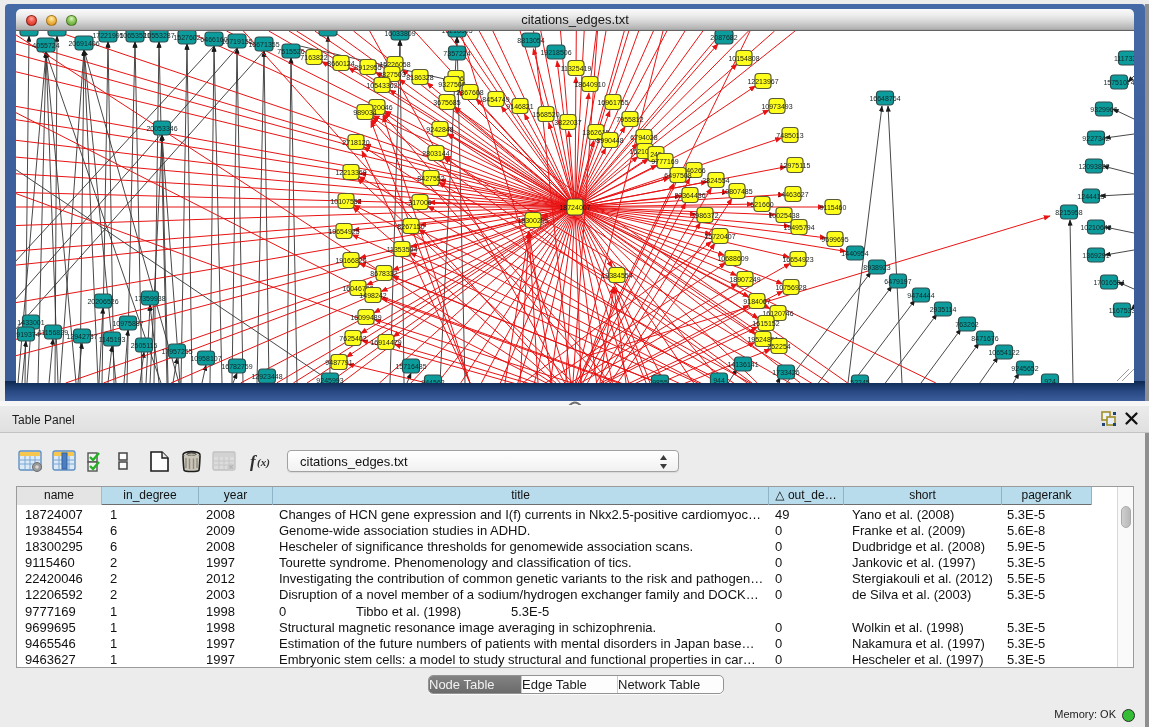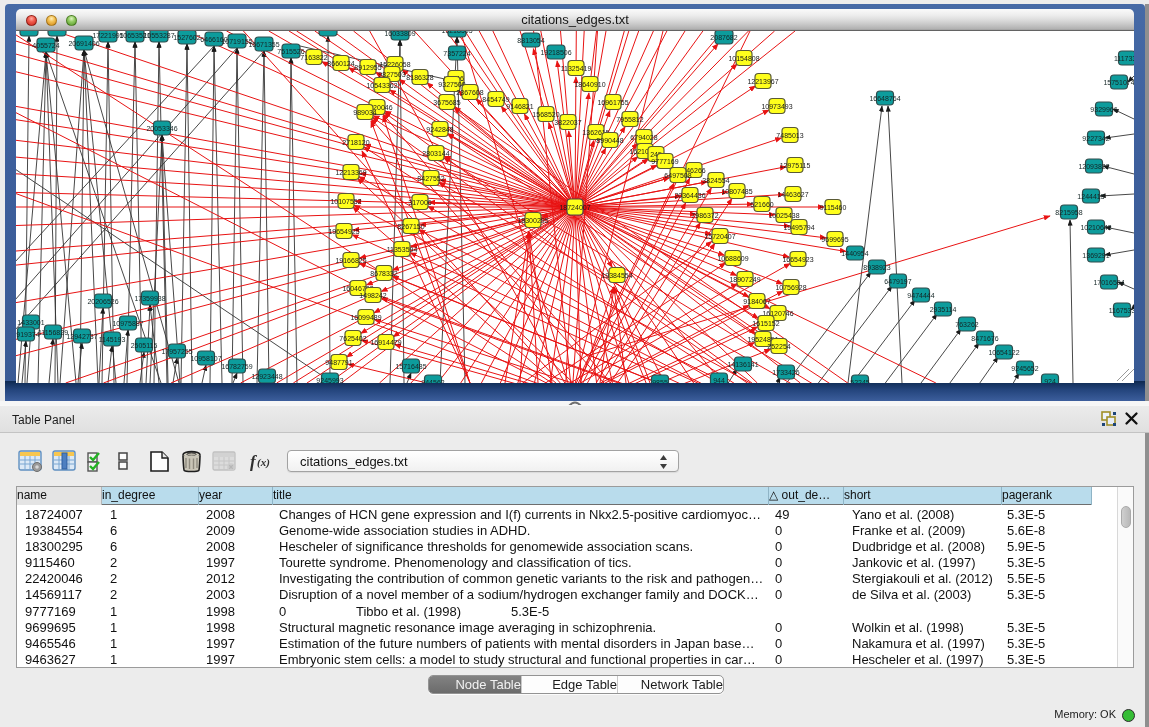--- a/index.html
+++ b/index.html
@@ -15,34 +15,34 @@
 #phead{position:absolute;left:0;top:405px;width:1149px;height:28px;background:linear-gradient(180deg,#ebebeb,#e0e0e0);border-top:1px solid #f7f7f7;border-bottom:1px solid #c3c3c3}
 #phead .t{position:absolute;left:12px;top:7px;font-size:12px;color:#1d1d1d}
 #floaticon{position:absolute;left:1101px;top:411px;width:16px;height:16px}
 #closeicon{position:absolute;left:1124px;top:411px;width:15px;height:15px;font-size:15px;font-weight:bold;color:#111;line-height:15px}
 #toolbar{position:absolute;left:18px;top:448px;height:26px;display:flex;align-items:center}
 #combo{position:absolute;left:287px;top:450px;width:392px;height:22px;border:1px solid #a2a2a2;border-radius:4px;background:linear-gradient(180deg,#ffffff,#f1f1f1);box-shadow:0 1px 1px rgba(0,0,0,.08)}
 #combo .t{position:absolute;left:12px;top:3px;font-size:13px;color:#111}
 #combo svg{position:absolute;right:10px;top:3px}
 #table{position:absolute;left:16px;top:486px;width:1118px;height:182px;background:#fff;border:1px solid #9b9b9b;font-size:13px;color:#111}
 #thead{position:absolute;left:0;top:0;width:1100px;height:18px;display:flex;border-bottom:1px solid #6e6e6e;background:#b9dcec}
-#thead .h{height:18px;line-height:17px;font-size:12px;border-right:1px solid #8fb4c6;overflow:hidden;white-space:nowrap}
+#thead .h{height:18px;line-height:17px;font-size:12px;text-align:center;border-right:1px solid #8fb4c6;overflow:hidden;white-space:nowrap}
 #thead .h0{width:85px;background:#e4e4e4;border-right:1px solid #b5b5b5}
 #thead .h1{width:97px}#thead .h2{width:74px}#thead .h3{width:496px}#thead .h4{width:75px}
 #thead .h5{width:158px}#thead .h6{width:90px}#thead .h7{width:25px;border-right:none;background:#fff}
 #tbody{position:absolute;left:0;top:19px;width:1100px}
 .tr{height:16.1px;display:flex;white-space:nowrap}
 .c{overflow:hidden;line-height:17px}
 .c0{width:85px;padding-left:8px}.c1{width:97px;padding-left:8px}.c2{width:74px;padding-left:7px}
 .c3{width:496px;padding-left:6px}.c4{width:75px;padding-left:6px}.c5{width:158px;padding-left:8px}
 .c6{width:90px;padding-left:5px}
 #vsb{position:absolute;right:0;top:0;width:16px;height:180px;background:#fafafa;border-left:1px solid #d8d8d8}
 #vsb .th{position:absolute;left:2.5px;top:19px;width:10px;height:22px;border-radius:5px;background:linear-gradient(90deg,#cfcfcf,#b8b8b8);border:1px solid #aaa}
 #tabs{position:absolute;left:428px;top:675px;width:296px;height:19px;border:1px solid #939393;border-radius:5px;background:#fdfdfd;display:flex;font-size:13px;box-shadow:0 1px 0 rgba(255,255,255,.8)}
-#tabs .seg{height:100%;line-height:17px;text-align:right;color:#1c1c1c}
+#tabs .seg{height:100%;line-height:17px;text-align:left;color:#1c1c1c}
 #tabs .s0{width:92px;background:linear-gradient(180deg,#828282,#6b6b6b);color:#f2f2f2;border-radius:4px 0 0 4px}
 #tabs .s1{width:97px;border-left:1px solid #c9c9c9;border-right:1px solid #c9c9c9}
 #tabs .s2{width:105px}
 #status{position:absolute;left:0;top:700px;width:1149px;height:27px}
 #status .t{position:absolute;right:33px;top:8px;font-size:11px;color:#222}
 .ticon{margin-right:9px}
 </style></head><body>
 <div id="frame"></div>
 <div id="shadow"></div>
 <div id="canvas"><svg id="net" width="1118" height="352" viewBox="16 31 1118 352">
@@ -771,21 +771,21 @@
       <div class="tr">
         <div class="c c0">22420046</div>
         <div class="c c1">2</div>
         <div class="c c2">2012</div>
         <div class="c c3">Investigating the contribution of common genetic variants to the risk and pathogen…</div>
         <div class="c c4">0</div>
         <div class="c c5">Stergiakouli et al. (2012)</div>
         <div class="c c6">5.5E-5</div>
       </div>
       <div class="tr">
-        <div class="c c0">14569117</div>
+        <div class="c c0">12206592</div>
         <div class="c c1">2</div>
         <div class="c c2">2003</div>
         <div class="c c3">Disruption of a novel member of a sodium/hydrogen exchanger family and DOCK…</div>
         <div class="c c4">0</div>
         <div class="c c5">de Silva et al. (2003)</div>
         <div class="c c6">5.3E-5</div>
       </div>
       <div class="tr">
         <div class="c c0">9777169</div>
         <div class="c c1">1</div>

